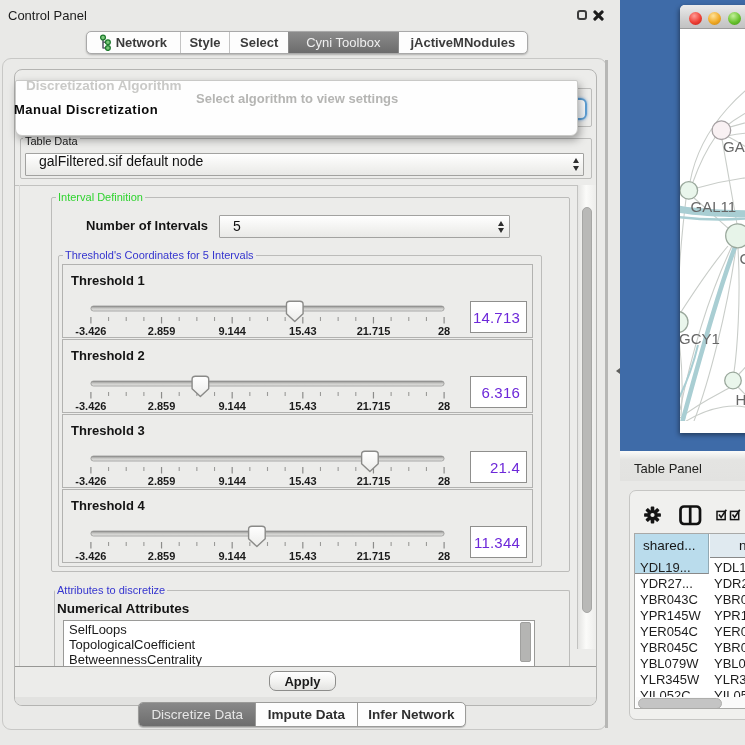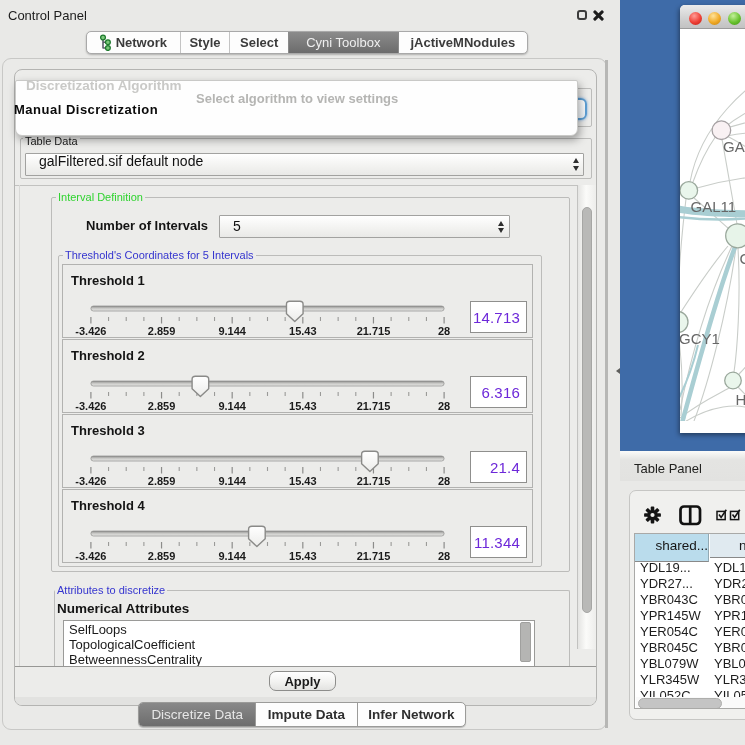--- a/index.html
+++ b/index.html
@@ -62,21 +62,21 @@
 #tl-r { left:9px; background:radial-gradient(circle at 40% 30%, #ff9d96, #ee3f35 55%, #ba1c12); }
 #tl-y { left:28px; background:radial-gradient(circle at 40% 30%, #ffe39a, #f0a925 55%, #bd7e0d); }
 #tl-g { left:48px; background:radial-gradient(circle at 40% 30%, #c4f09a, #68c22e 55%, #3f8f13); }
 
 #tablehdr { left:620px; top:451px; width:125px; height:30px; background:linear-gradient(#fbfbf9,#e4e4e2 30%,#e2e2e0); }
 #tablehdr span { position:absolute; left:14px; top:10px; font-size:13px; color:#222220; }
 #tablewrap { left:629px; top:490px; width:130px; height:230px; background:#f0f0ee; border:1px solid #c6c6c4; border-radius:7px; }
 
 
 #tbl { position:absolute; left:4px; top:42px; width:112px; height:176px; background:#ffffff; border:1px solid #a9a9a7; overflow:hidden; }
-#tbl .hc1 { position:absolute; left:0; top:0; width:74px; height:28px; background:#badcec; border-right:1px solid #93a9b3; border-bottom:1px solid #898989; font-size:13.5px; color:#161616; text-align:right; text-indent:8px; padding-top:4px; }
+#tbl .hc1 { position:absolute; left:0; top:0; width:74px; height:40px; background:#badcec; border-right:1px solid #93a9b3; border-bottom:1px solid #898989; font-size:13.5px; color:#161616; text-align:left; text-indent:8px; padding-top:4px; }
 #tbl .hc2 { position:absolute; left:75px; top:0; width:45px; height:24px; background:#e0eaf0; border-bottom:1px solid #898989; font-size:13.5px; color:#161616; padding:4px 0 0 29px; }
 #tbl .row { position:absolute; left:0; width:120px; height:16px; font-size:13px; color:#1d1d1d; }
 #tbl .row b { position:absolute; left:5px; font-weight:normal; }
 #tbl .row i { position:absolute; left:79px; font-style:normal; }
 #hsb { position:absolute; left:1px; top:163px; width:110px; height:13px; background:#fafafa; }
 #hsb .thumb { position:absolute; left:2px; top:1px; width:84px; height:11px; background:#c4c4c4; border:1px solid #aeaeac; border-radius:6px; }
 </style>
 </head>
 <body>
 

